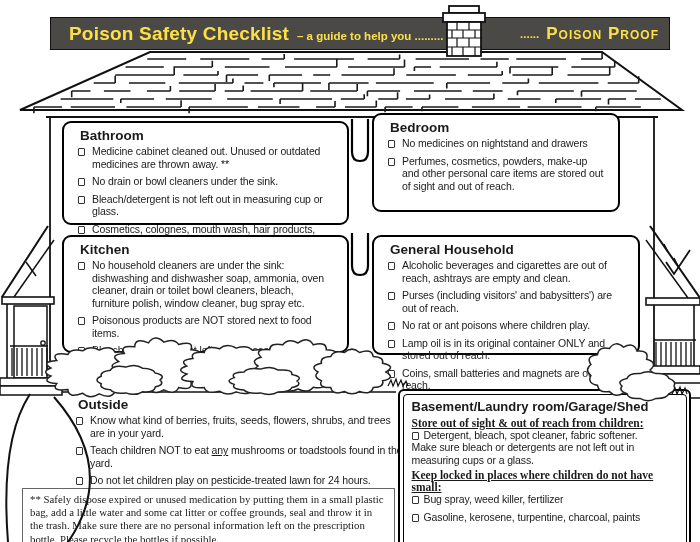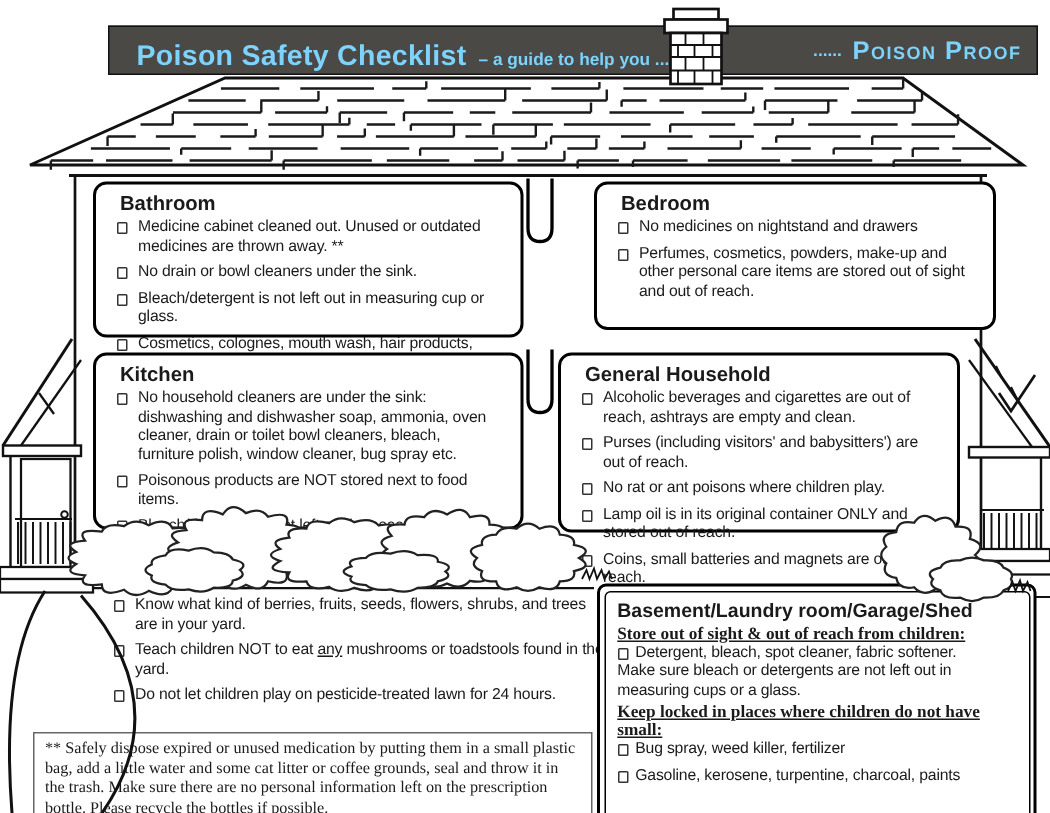--- a/index.html
+++ b/index.html
@@ -3,34 +3,34 @@
 <meta charset="utf-8">
 <style>
   html,body{margin:0;padding:0;background:#fff;}
   .page{position:relative;width:700px;height:542px;background:#fff;overflow:hidden;
         font-family:"Liberation Sans",sans-serif;color:#1a1a1a;}
   .layer{position:absolute;left:0;top:0;width:700px;height:542px;}
   #bg{z-index:0;}
   #fg{z-index:3;pointer-events:none;}
 
   
-  .header-bar{position:absolute;left:72px;top:17px;width:620px;height:33px;z-index:2;
-              color:#7dd3fc;display:flex;align-items:flex-end;border:1px solid #111;box-sizing:border-box;}
+  .header-bar{position:absolute;left:50px;top:17px;width:620px;height:33px;z-index:2;
+              color:#fde047;display:flex;align-items:center;border:1px solid #111;box-sizing:border-box;}
   .h-left{display:flex;align-items:baseline;margin-left:18px;white-space:nowrap;}
   .h-title{font-weight:bold;font-size:19px;letter-spacing:.2px;}
   .h-sub{font-weight:bold;font-size:11.5px;margin-left:8px;}
   .h-right{position:absolute;right:10px;top:0;height:100%;display:flex;align-items:center;gap:7px;}
   .h-dots{font-weight:bold;font-size:11.5px;}
   .h-brand{font-weight:bold;font-variant:small-caps;font-size:17px;letter-spacing:1px;}
 
   
   .cbox{position:absolute;background:#fff;border:2.5px solid #000;border-radius:9px;
         padding:5px 14px;z-index:2;box-sizing:border-box;}
   #box-bathroom{left:62px;top:121px;width:287px;height:104px;}
-  #box-bedroom{left:372px;top:121px;width:268px;height:99px;margin-left:24px;}
+  #box-bedroom{left:372px;top:113px;width:248px;height:99px;}
   #box-kitchen{left:62px;top:235px;width:287px;height:118px;}
   #box-gh{left:372px;top:235px;width:268px;height:120px;}
   .cbox h2,.plain h2{margin:0 0 2px 2px;font-size:13.5px;font-weight:bold;}
   .items{display:flex;flex-direction:column;gap:5px;}
   .chk-row{display:flex;gap:7px;}
   .chk-box{flex:none;width:5px;height:6px;border:1.2px solid #333;margin-top:3px;border-radius:1px;background:#fff;}
   .chk-text{font-size:10.5px;line-height:12.5px;letter-spacing:-0.12px;}
 
   
   #sec-outside{position:absolute;left:76px;top:397px;width:332px;z-index:2;}
@@ -185,20 +185,21 @@
           <span class="chk-text">Lamp oil is in its original container ONLY and stored out of reach.</span>
         </div>
         <div class="chk-row">
           <span class="chk-box"></span>
           <span class="chk-text">Coins, small batteries and magnets are out of reach.</span>
         </div>
       </div>
   </section>
 
   <section class="plain" id="sec-outside">
+    <h2>Outside</h2>
     <div class="items">
         <div class="chk-row">
           <span class="chk-box"></span>
           <span class="chk-text">Know what kind of berries, fruits, seeds, flowers, shrubs, and trees are in your yard.</span>
         </div>
         <div class="chk-row">
           <span class="chk-box"></span>
           <span class="chk-text">Teach children NOT to eat <u>any</u> mushrooms or toadstools found in the yard.</span>
         </div>
         <div class="chk-row">

